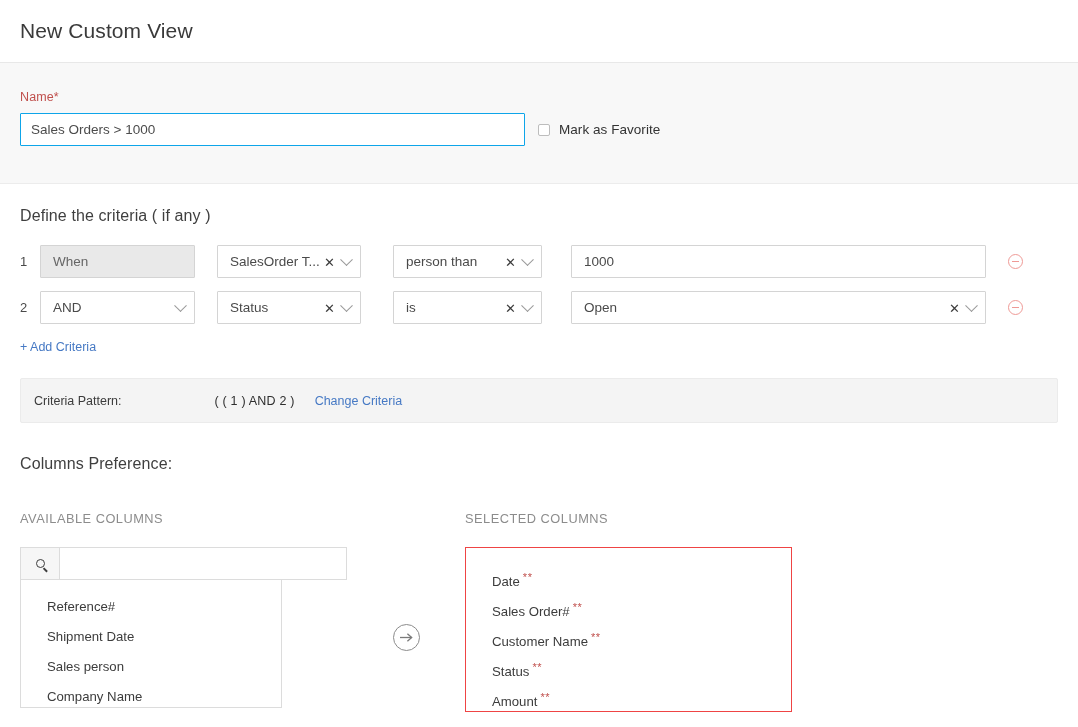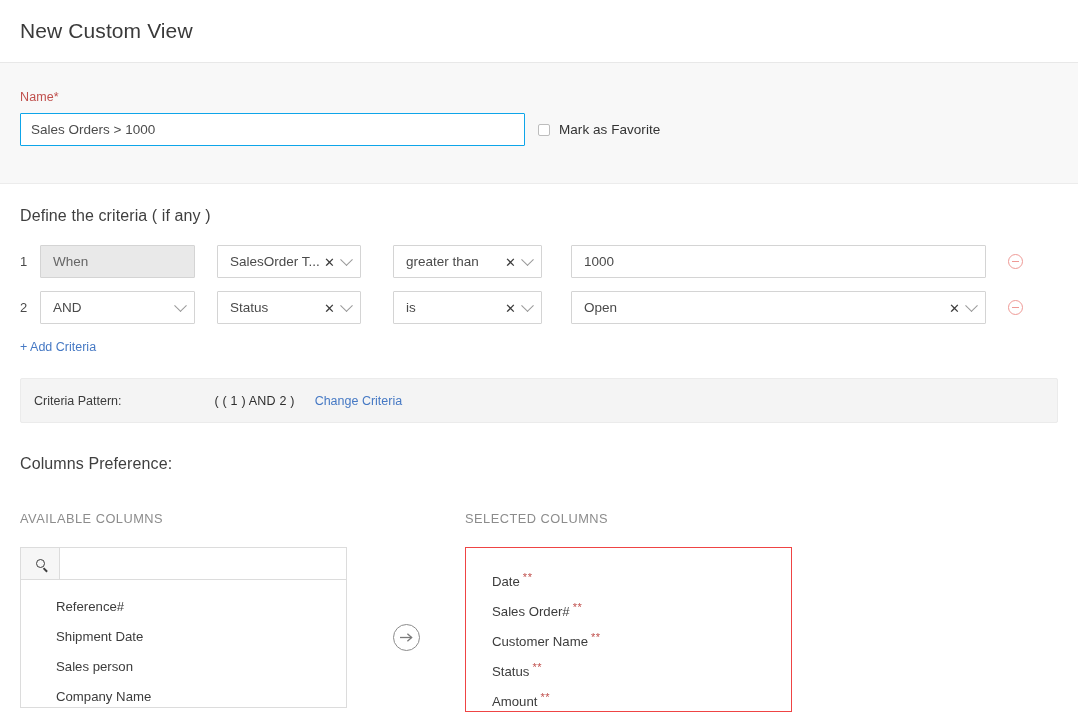--- a/index.html
+++ b/index.html
@@ -228,25 +228,24 @@
   .search-input {
     flex: 1; border: none; outline: none;
     padding: 0 8px; font-size: 13px;
     color: #4a4a4a; background: #fff;
     font-family: "Liberation Sans", sans-serif;
   }
   .list-box {
     border: 1px solid #dcdcdc;
     border-top: none;
     background: #fff;
-    width: 327px;
+    width: 262px;
     height: 128px;
     overflow: hidden;
     padding-top: 12px;
-    padding-left: 9px;
   }
   .list-item {
     font-size: 13.2px; color: #3c3c3c;
     padding: 0 0 0 26px;
     height: 30px; line-height: 30px;
     cursor: pointer;
     white-space: nowrap;
   }
   .arrow-col {
     width: 118px;
@@ -317,21 +316,21 @@
           <span class="val">When</span>
         </div>
         <div class="ctl c-field">
           <span class="val">SalesOrder T...</span>
           <span class="icons">
             <span class="x-ic">✕</span>
             <span class="chev"></span>
           </span>
         </div>
         <div class="ctl c-cmp">
-          <span class="val">greater than</span>
+          <span class="val">person than</span>
           <span class="icons">
             <span class="x-ic">✕</span>
             <span class="chev"></span>
           </span>
         </div>
         <div class="ctl c-val">
           <input class="plain" type="text" value="1000" style="">
         </div>
         <div class="rm-btn"></div>
       </div>

